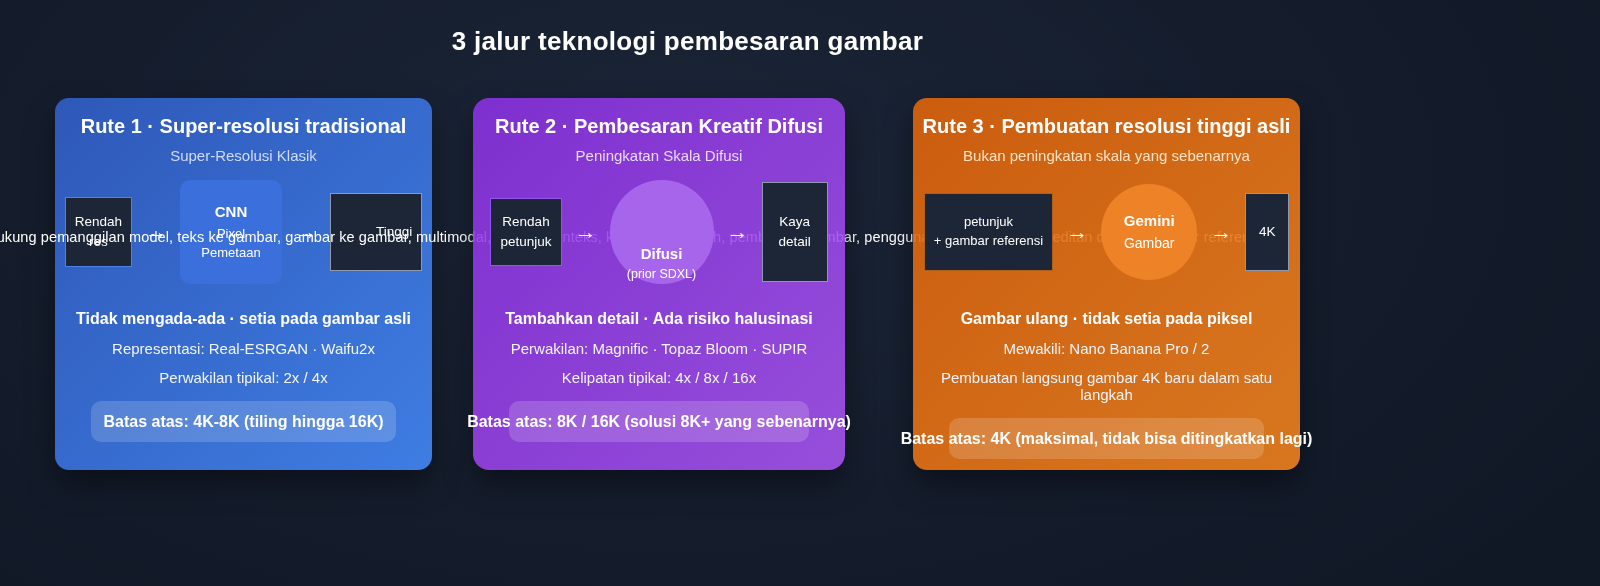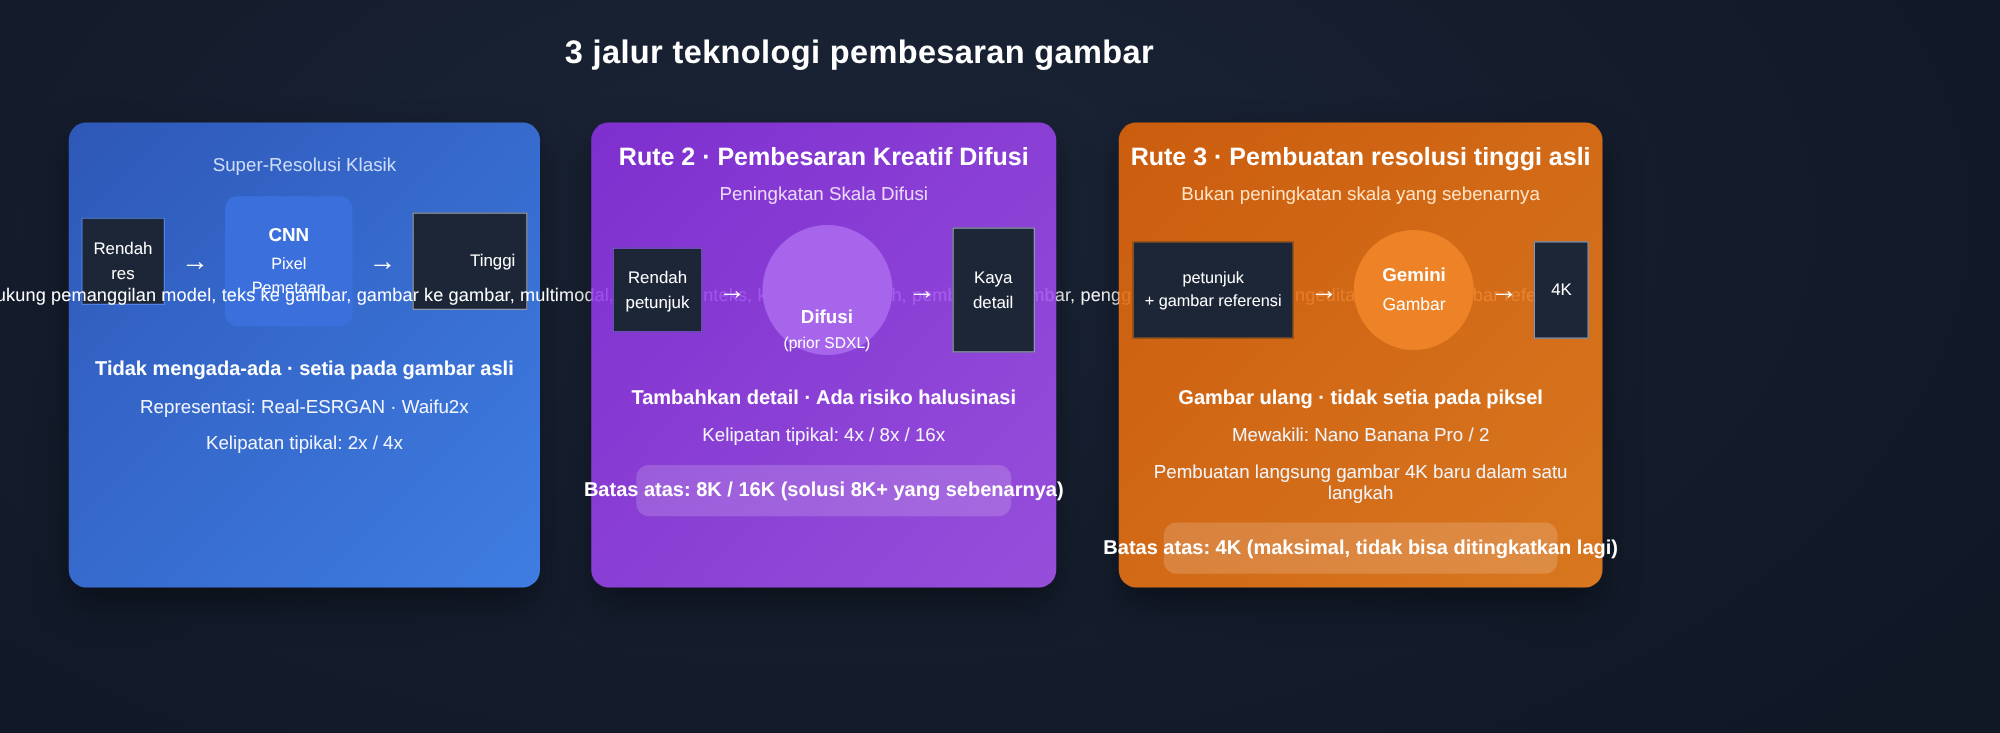--- a/index.html
+++ b/index.html
@@ -23,22 +23,22 @@
 
   
   .cards { position: absolute; left: 55px; top: 98px; display: flex; gap: 41px; }
   .card {
     position: relative; height: 372px; border-radius: 14px;
     padding-top: 17px; text-align: center;
     box-shadow: 0 14px 30px rgba(0,0,0,0.42);
     color: #fff;
   }
   .card-r1 { width: 377px; z-index: 1; background: linear-gradient(135deg, #2e58b8 0%, #3f7de2 100%); }
-  .card-r2 { width: 372px; z-index: 3; background: linear-gradient(135deg, rgba(140,49,228,0.88) 0%, rgba(168,85,242,0.88) 100%); }
-  .card-r3 { width: 387px; z-index: 3; margin-left: 9px; background: linear-gradient(135deg, rgba(222,99,10,0.90) 0%, rgba(238,129,31,0.90) 100%); }
+  .card-r2 { width: 372px; z-index: 3; background: linear-gradient(135deg, rgba(140,49,228,0.88) 0%, rgba(168,85,242,0.88) 100%); border-radius: 16px; }
+  .card-r3 { width: 387px; z-index: 3; margin-left: 27px; background: linear-gradient(135deg, rgba(222,99,10,0.90) 0%, rgba(238,129,31,0.90) 100%); }
 
   .card-title-row { display: flex; justify-content: center; }
   .card-title { white-space: nowrap; font-size: 20px; font-weight: bold; color: #ffffff; }
   .card-subtitle { margin-top: 9px; font-size: 15px; }
   .card-r1 .card-subtitle { color: #cfdcf8; }
   .card-r2 .card-subtitle { color: #ead9fb; }
   .card-r3 .card-subtitle { color: #ffe3c4; }
 
   
   .flow { height: 114px; margin-top: 11px; display: flex; align-items: center; justify-content: center; gap: 13px; }
@@ -83,40 +83,46 @@
 
 <div id="canvas">
 
   <div class="title-wrap">
     <div class="page-title">3 jalur teknologi pembesaran gambar</div>
   </div>
 
   <div class="cards">
 
     <div class="card card-r1">
+      <div class="card-title-row">
+        <span class="card-title">Rute 1 · Super-resolusi tradisional</span>
+      </div>
       <div class="card-subtitle">Super-Resolusi Klasik</div>
       <div class="flow">
         <span class="flow-box flow-in">
           <span>Rendah</span>
           <span>res</span>
         </span>
         <span class="flow-arrow">→</span>
         <span class="flow-node node-rect">
           <span class="node-title">CNN</span>
           <span class="node-sub">Pixel Pemetaan</span>
         </span>
         <span class="flow-arrow">→</span>
         <span class="flow-box flow-out">
           <span>Tinggi</span>
           <span></span>
         </span>
       </div>
       <div class="claim">Tidak mengada-ada · setia pada gambar asli</div>
       <div class="info-line">Representasi: Real-ESRGAN · Waifu2x</div>
-      <div class="info-line">Kelipatan tipikal: 2x / 4x</div>
+      <div class="info-line">Perwakilan tipikal: 2x / 4x</div>
+      <div class="pill">
+        <span class="pill-text">Batas atas: 4K-8K (tiling hingga 16K)</span>
+      </div>
     </div>
 
     <div class="card card-r2">
       <div class="card-title-row">
         <span class="card-title">Rute 2 · Pembesaran Kreatif Difusi</span>
       </div>
       <div class="card-subtitle">Peningkatan Skala Difusi</div>
       <div class="flow">
         <span class="flow-box flow-in">
           <span>Rendah</span>
@@ -127,20 +133,21 @@
           <span class="node-title">Difusi</span>
           <span class="node-sub">(prior SDXL)</span>
         </span>
         <span class="flow-arrow">→</span>
         <span class="flow-box flow-out">
           <span>Kaya</span>
           <span>detail</span>
         </span>
       </div>
       <div class="claim">Tambahkan detail · Ada risiko halusinasi</div>
+      <div class="info-line">Perwakilan: Magnific · Topaz Bloom · SUPIR</div>
       <div class="info-line">Kelipatan tipikal: 4x / 8x / 16x</div>
       <div class="pill">
         <span class="pill-text">Batas atas: 8K / 16K (solusi 8K+ yang sebenarnya)</span>
       </div>
     </div>
 
     <div class="card card-r3">
       <div class="card-title-row">
         <span class="card-title">Rute 3 · Pembuatan resolusi tinggi asli</span>
       </div>

